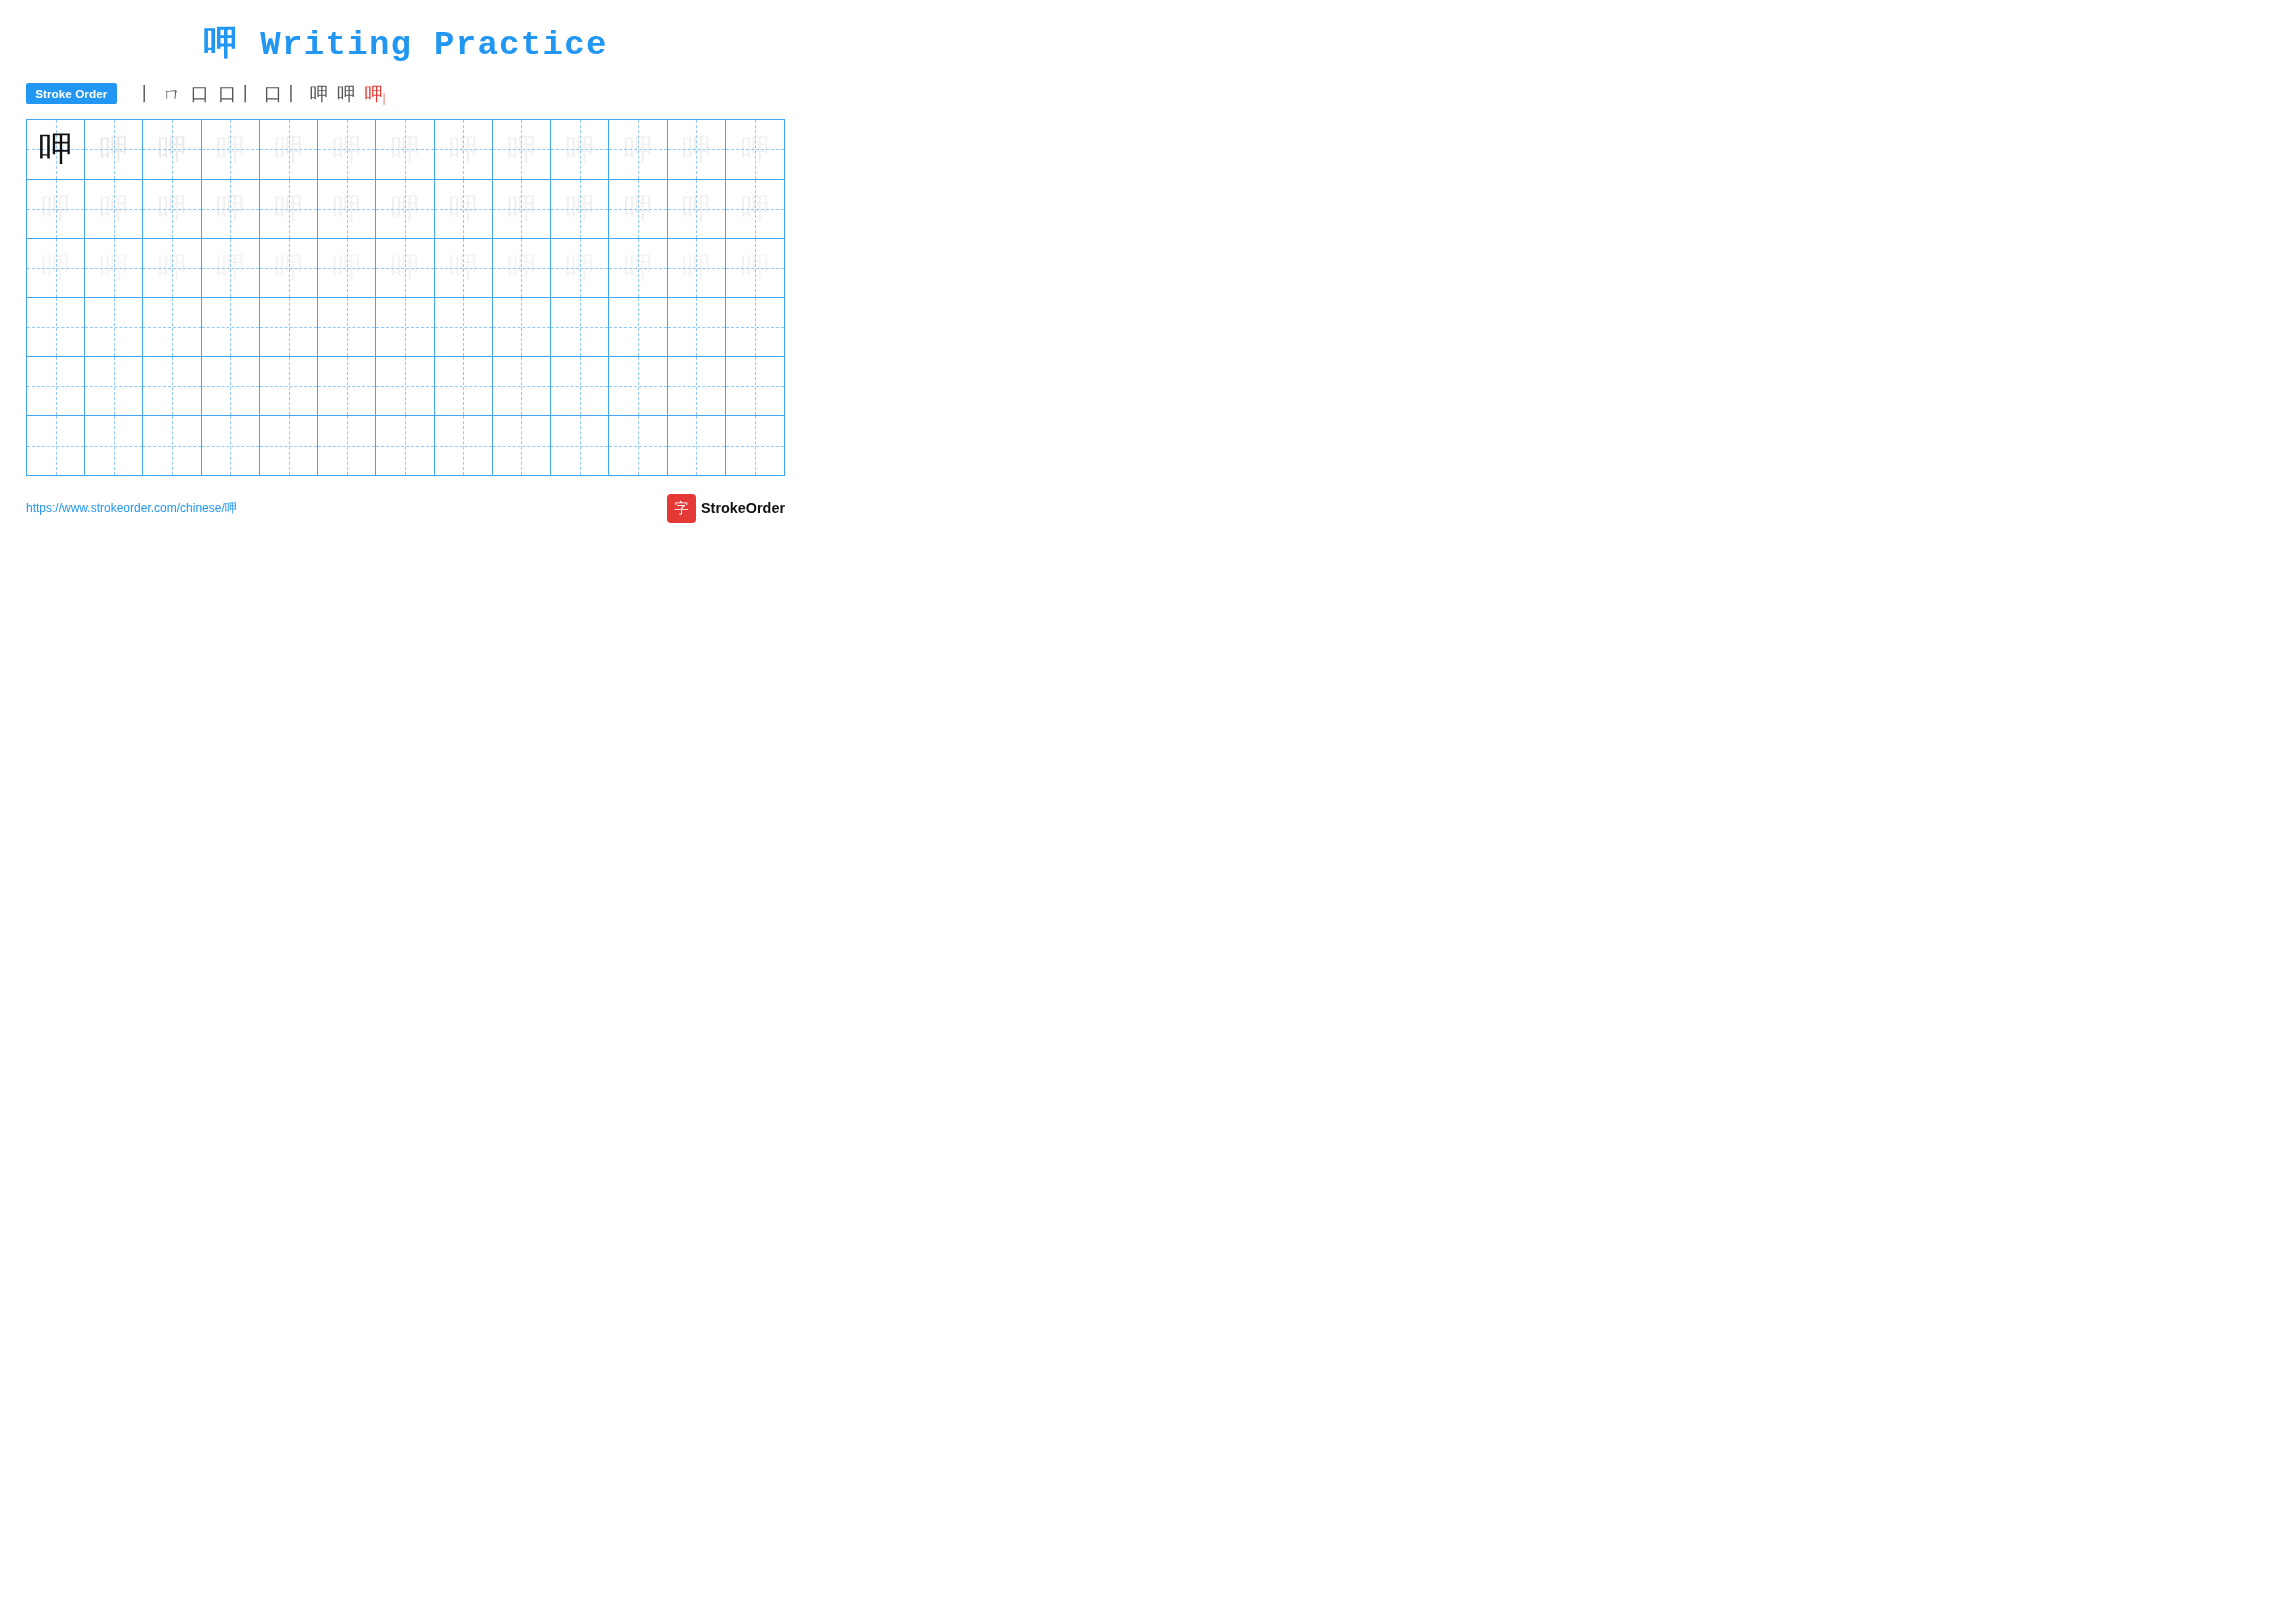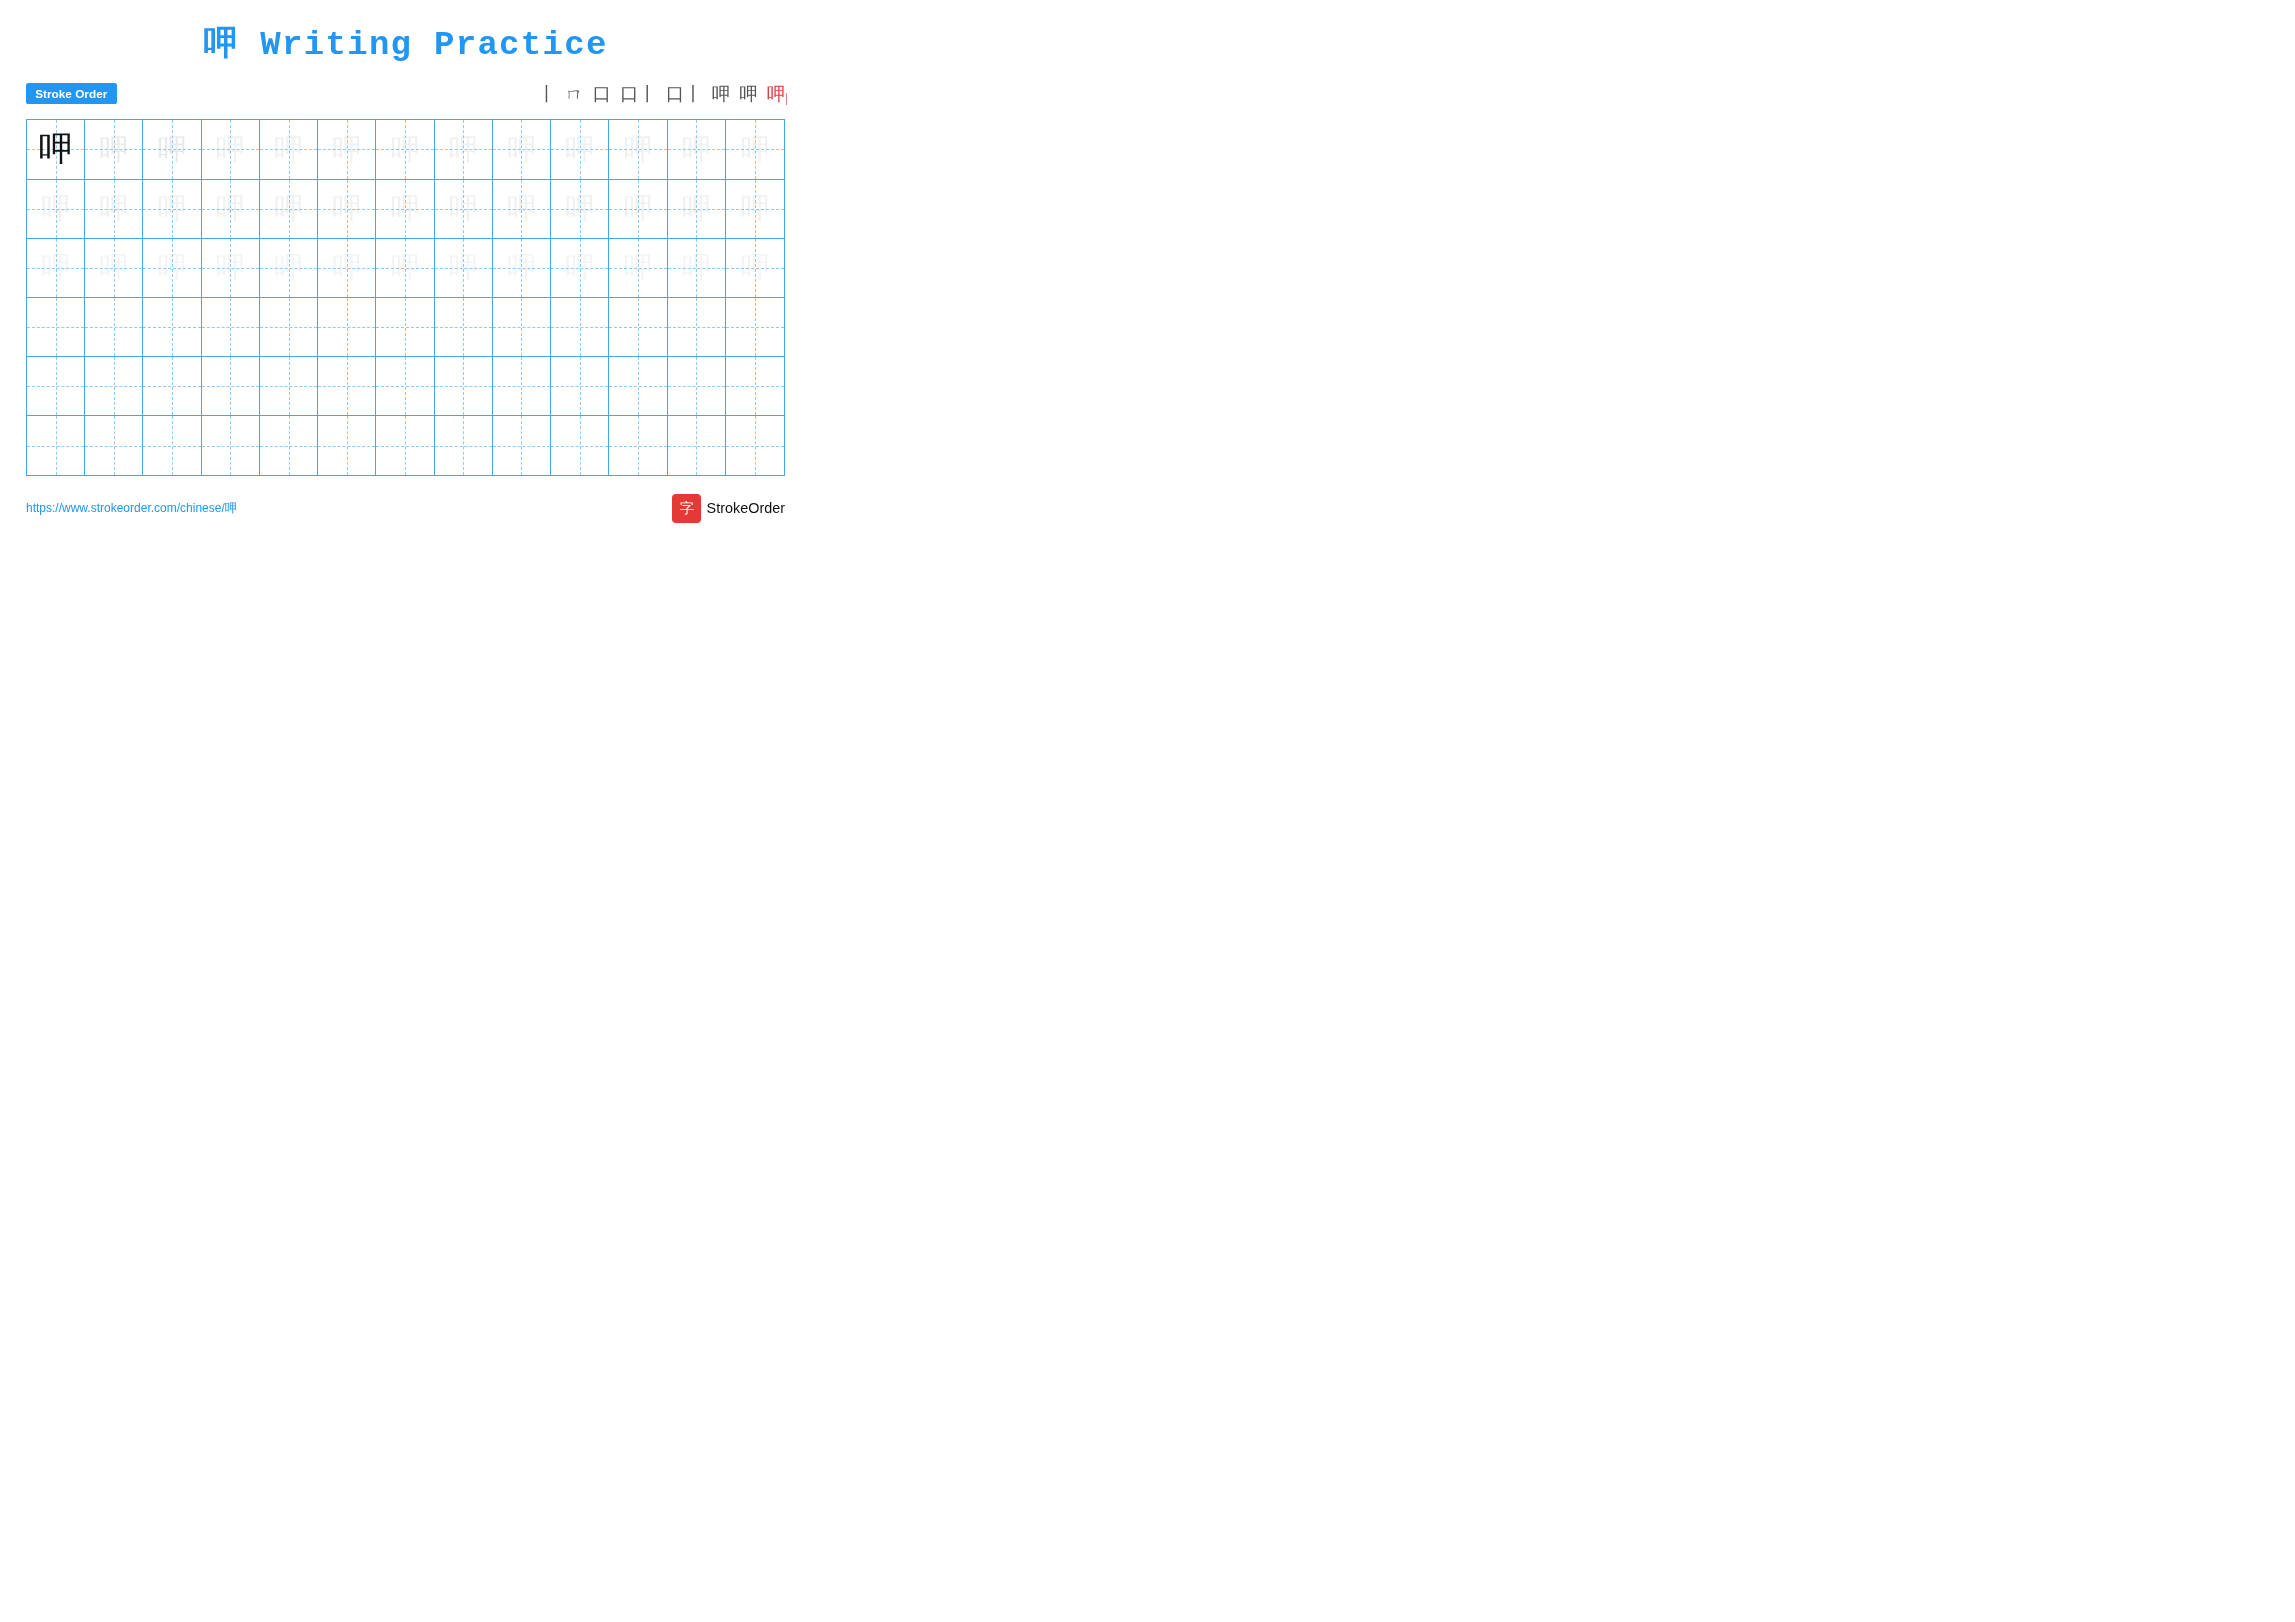--- a/index.html
+++ b/index.html
@@ -18,22 +18,21 @@
       color: #2196F3;
       margin-bottom: 15.7px;
       letter-spacing: 1.3px;
       font-family: Liberation Mono, monospace;
     }
 
     .stroke-order-row {
       display: flex;
       align-items: center;
       margin-bottom: 13px;
-      gap: 3px;
-      justify-content: space-between;
+      gap: 19px;
     }
 
     .stroke-order-badge {
       background: #2196F3;
       color: #fff;
       font-size: 11.8px;
       font-weight: bold;
       padding: 3.3px 9.2px;
       border-radius: 2.6px;
       white-space: nowrap;
@@ -156,21 +155,21 @@
       display: flex;
       align-items: center;
       justify-content: center;
       color: #fff;
       font-size: 14.4px;
       font-family: 'SimSun', serif;
     }
 
     .brand-name {
       font-size: 14.4px;
-      font-weight: normal;
+      font-weight: bold;
       color: #111;
     }
 
     
     .ghost-op-1 { opacity: 0.55; }
     .ghost-op-2 { opacity: 0.38; }
     .ghost-op-3 { opacity: 0.28; }
   </style>
 </head>
 <body>

